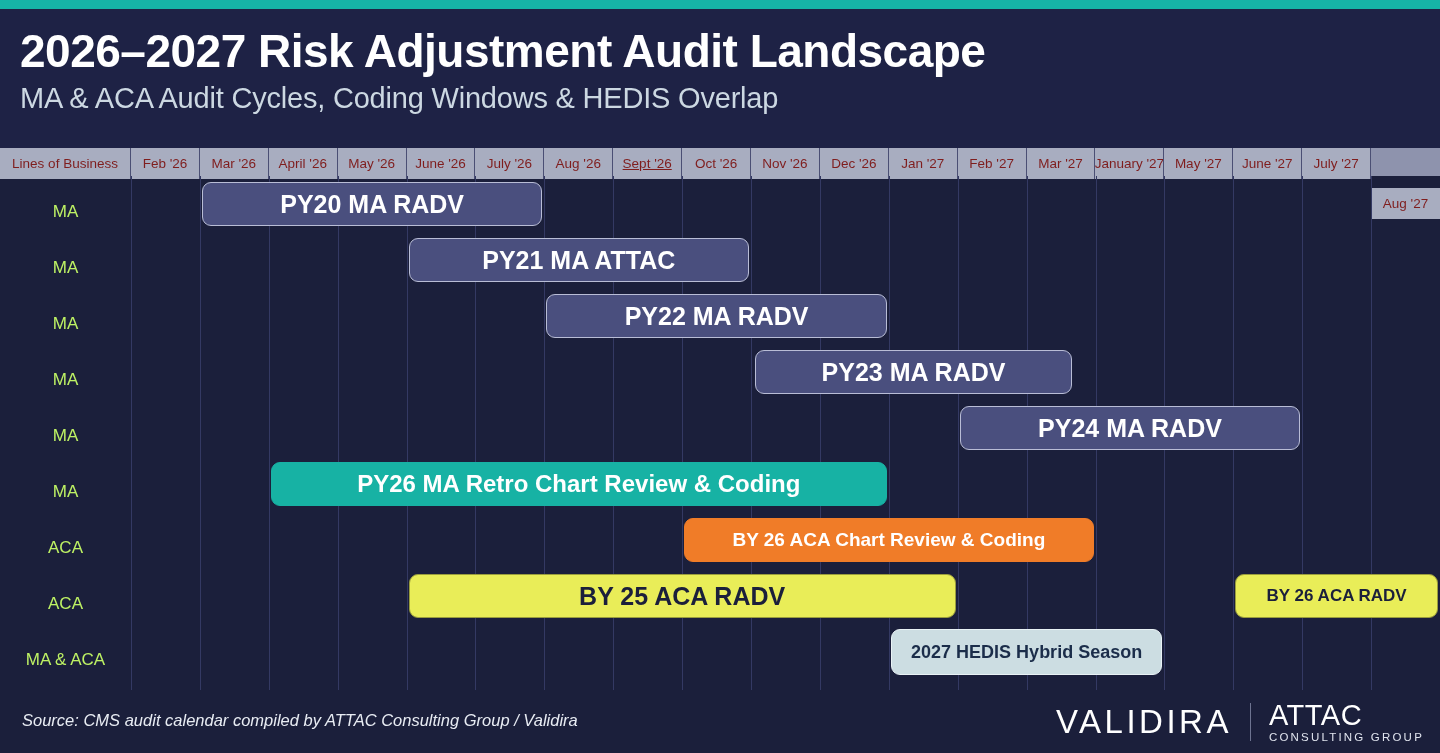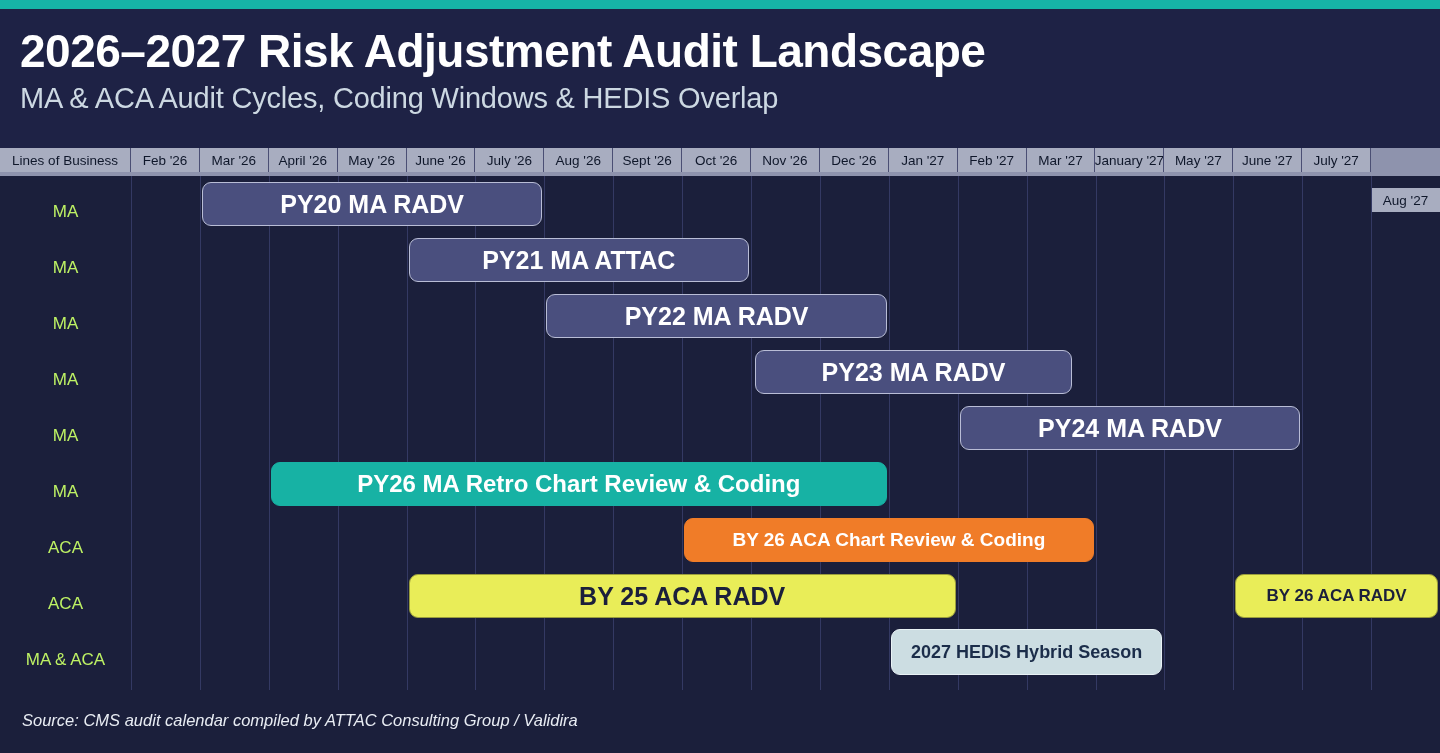--- a/index.html
+++ b/index.html
@@ -58,26 +58,26 @@
   
   .month-header {
     position: absolute;
     left: 0; top: 148px;
     width: 1440px;
     height: 28px;
     display: flex;
     background: #8e93ad;
   }
   .month-cell {
-    height: 24px;
+    height: 31px;
     display: flex;
     align-items: center;
     justify-content: center;
     font-size: 13.5px;
-    color: #0f172a;
+    color: #7f1d1d;
     background: #a8adc0;
     border-right: 1px solid #4b4f74;
     white-space: nowrap;
     overflow: hidden;
   }
   .month-cell:last-child { border-right: none; margin-top: 40px; }
   .lob-header {
     width: 131px;
     flex: 0 0 131px;
     border-right: 1px solid #4b4f74;
@@ -248,21 +248,21 @@
 
   <div class="month-header" id="month-header">
     <div class="month-cell lob-header">Lines of Business</div>
   <div class="month-cell" style="width: 68.8947px; flex: 0 0 68.8947px;">Feb '26</div>
       <div class="month-cell" style="width: 68.8947px; flex: 0 0 68.8947px;">Mar '26</div>
       <div class="month-cell" style="width: 68.8947px; flex: 0 0 68.8947px;">April '26</div>
       <div class="month-cell" style="width: 68.8947px; flex: 0 0 68.8947px;">May '26</div>
       <div class="month-cell" style="width: 68.8947px; flex: 0 0 68.8947px;">June '26</div>
       <div class="month-cell" style="width: 68.8947px; flex: 0 0 68.8947px;">July '26</div>
       <div class="month-cell" style="width: 68.8947px; flex: 0 0 68.8947px;">Aug '26</div>
-      <div class="month-cell" style="width: 68.8947px; flex: 0 0 68.8947px;">Sept '26</div>
+      <div class="month-cell" style="width: 68.8947px; flex: 0 0 68.8947px; text-decoration: underline;">Sept '26</div>
       <div class="month-cell" style="width: 68.8947px; flex: 0 0 68.8947px;">Oct '26</div>
       <div class="month-cell" style="width: 68.8947px; flex: 0 0 68.8947px;">Nov '26</div>
       <div class="month-cell" style="width: 68.8947px; flex: 0 0 68.8947px;">Dec '26</div>
       <div class="month-cell" style="width: 68.8947px; flex: 0 0 68.8947px;">Jan '27</div>
       <div class="month-cell" style="width: 68.8947px; flex: 0 0 68.8947px;">Feb '27</div>
       <div class="month-cell" style="width: 68.8947px; flex: 0 0 68.8947px;">Mar '27</div>
       <div class="month-cell" style="width: 68.8947px; flex: 0 0 68.8947px;">January '27</div>
       <div class="month-cell" style="width: 68.8947px; flex: 0 0 68.8947px;">May '27</div>
       <div class="month-cell" style="width: 68.8947px; flex: 0 0 68.8947px;">June '27</div>
       <div class="month-cell" style="width: 68.8947px; flex: 0 0 68.8947px;">July '27</div>
@@ -327,15 +327,23 @@
         </div>
         <div class="row" style="top: 448px;">
           <div class="row-label wide">MA &amp; ACA</div>
           <div class="bar hedis" style="left: 890.842px; width: 271.579px;">2027 HEDIS Hybrid Season</div>
         </div>
       </div>
   </div>
 
   <div class="footer">
     <div class="source-text">Source: CMS audit calendar compiled by ATTAC Consulting Group / Validira</div>
+    <div class="logos">
+      <div class="logo-validira">VALIDIRA</div>
+      <div class="logo-divider"></div>
+      <div class="logo-attac">
+        <div class="logo-attac-main">ATTAC</div>
+        <div class="logo-attac-sub">CONSULTING GROUP</div>
+      </div>
+    </div>
   </div>
 
 </div>
 
 </body></html>

